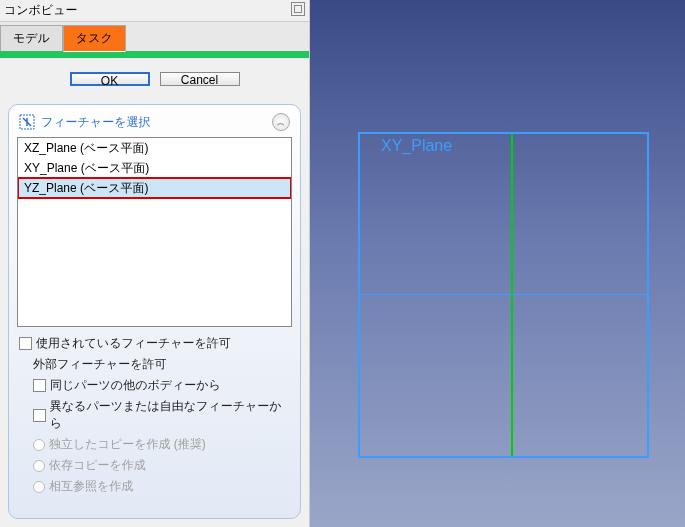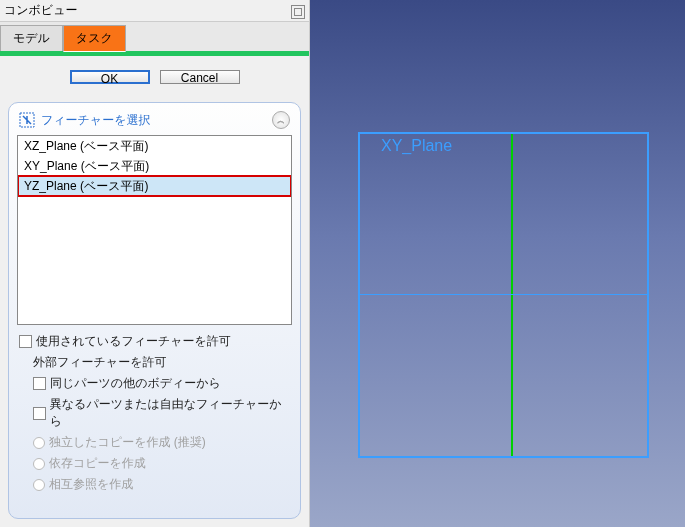--- a/index.html
+++ b/index.html
@@ -1,22 +1,22 @@
 <!DOCTYPE html>
 <html><head>
 <meta charset="utf-8">
 <style>
   * { box-sizing: border-box; margin: 0; padding: 0; font-family: "MS PGothic", "Meiryo", sans-serif; font-size: 12px; }
   body { width: 685px; height: 527px; display: flex; overflow: hidden; background: #f0f0f0; }
   .sidebar { width: 310px; height: 100%; background: #f0f0f0; border-right: 1px solid #ccc; display: flex; flex-direction: column; }
-  .title-row { display: flex; align-items: flex-end; justify-content: space-between; padding: 2px 4px; border-bottom: 1px solid #ccc; background: #f0f0f0; }
+  .title-row { display: flex; align-items: flex-start; justify-content: space-between; padding: 2px 4px; border-bottom: 1px solid #ccc; background: #f0f0f0; }
   .title-row span { color: #000; }
   .dock-icon { width: 14px; height: 14px; border: 1px solid #888; position: relative; }
   .dock-icon::after { content: ""; position: absolute; top: 2px; right: 2px; width: 6px; height: 6px; border: 1px solid #888; }
-  .tabs { display: flex; border-bottom: 5px solid #22c55e; background: #e8e8e8; }
+  .tabs { display: flex; border-bottom: 7px solid #22c55e; background: #e8e8e8; }
   .tab { padding: 4px 12px; border: 1px solid #aaa; border-bottom: none; margin-right: 0; margin-top: 3px; background: #e0e0e0; cursor: pointer; }
   .tab.active { background: #f97316; border-bottom: 1px solid #fff; margin-bottom: -1px; }
   .button-row { display: flex; justify-content: center; gap: 10px; padding: 14px 0; }
   .btn { width: 80px; height: 14px; border: 1px solid #888; background: linear-gradient(#fdfdfd, #e6e6e6); cursor: pointer; }
   .btn.primary { border: 2px solid #2a6fcf; }
   .panel-wrap { padding: 4px 8px 8px 8px; flex: 1; display: flex; flex-direction: column; }
   .panel { flex: 1; border: 1px solid #b0c4e4; border-radius: 10px; background: linear-gradient(#fefefe, #e2e9f5); padding: 6px 6px 10px 6px; display: flex; flex-direction: column; }
   .panel-head { display: flex; align-items: center; gap: 6px; padding: 2px 4px 6px 4px; color: #2a6fcf; font-weight: normal; }
   .panel-head-icon { width: 16px; height: 16px; display: inline-flex; align-items: center; justify-content: center; }
   .panel-head-icon svg rect { stroke: #2a6fcf; stroke-width: 1; fill: none; stroke-dasharray: 2 1; }

